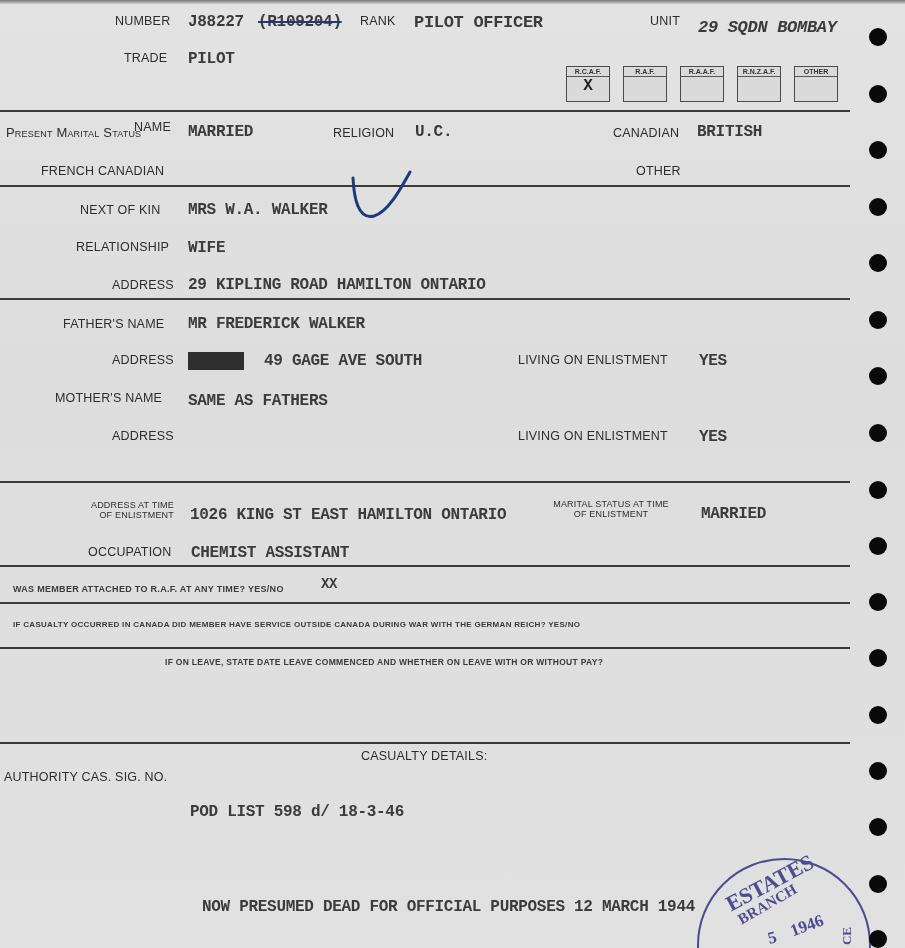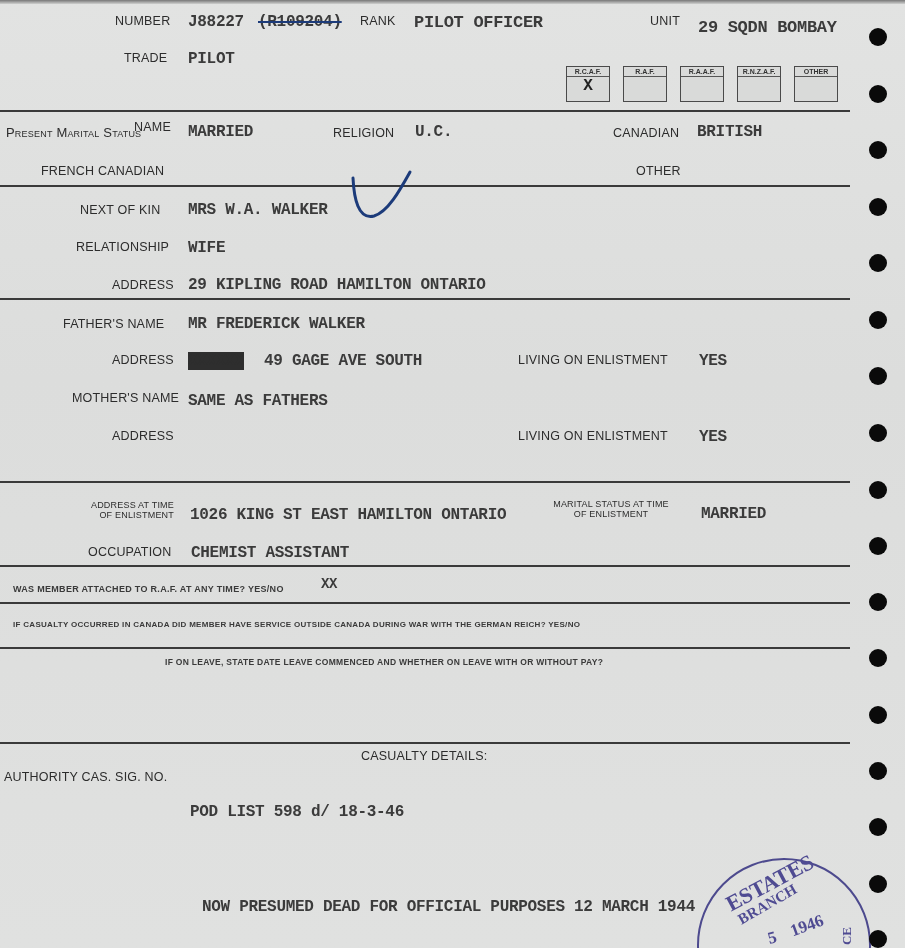--- a/index.html
+++ b/index.html
@@ -61,21 +61,21 @@
 
 <div class="page">
   <div class="topshadow"></div>
 
   <span class="lbl" style="left:115px;top:14px;">NUMBER</span>
   <span class="val" style="left:188px;top:13px;">J88227</span>
   <span class="val strike" style="left:258px;top:13px;">(R109204)</span>
   <span class="lbl" style="left:360px;top:14px;">RANK</span>
   <span class="val big" style="left:414px;top:13px;">PILOT OFFICER</span>
   <span class="lbl" style="left:650px;top:14px;">UNIT</span>
-  <span class="val big" style="left:698px;top:18px;">29 SQDN BOMBAY</span>
+  <span class="val big" style="left:698px;top:18px;font-style:italic;">29 SQDN BOMBAY</span>
 
   <span class="lbl" style="left:124px;top:51px;">TRADE</span>
   <span class="val" style="left:188px;top:50px;">PILOT</span>
 
   <span class="lbl" style="left:134px;top:91px;margin-top:29px;">NAME</span>
 
   <div class="box" style="left:566px;">
     <div class="bhead">R.C.A.F.</div>
     <div class="bval">X</div>
   </div>
@@ -123,21 +123,21 @@
   <div class="hline" style="top:298px;width:850px;"></div>
 
   <span class="lbl" style="left:63px;top:317px;">FATHER'S NAME</span>
   <span class="val" style="left:188px;top:315px;">MR FREDERICK WALKER</span>
   <span class="lbl" style="left:112px;top:353px;">ADDRESS</span>
   <span class="val redact" style="left:188px;top:352px;">XXXXXX</span>
   <span class="val" style="left:264px;top:352px;">49 GAGE AVE SOUTH</span>
   <span class="lbl" style="left:518px;top:353px;">LIVING ON ENLISTMENT</span>
   <span class="val" style="left:699px;top:352px;">YES</span>
 
-  <span class="lbl" style="left:72px;top:391px;">MOTHER'S NAME</span>
+  <span class="lbl" style="left:55px;top:391px;">MOTHER'S NAME</span>
   <span class="val" style="left:188px;top:392px;">SAME AS FATHERS</span>
   <span class="lbl" style="left:112px;top:429px;">ADDRESS</span>
   <span class="lbl" style="left:518px;top:429px;">LIVING ON ENLISTMENT</span>
   <span class="val" style="left:699px;top:428px;">YES</span>
 
   <div class="hline" style="top:481px;width:850px;"></div>
 
   <div class="lbl sm" style="left:70px;top:500px;width:104px;">
     <div>ADDRESS AT TIME</div>
     <div>OF ENLISTMENT</div>

